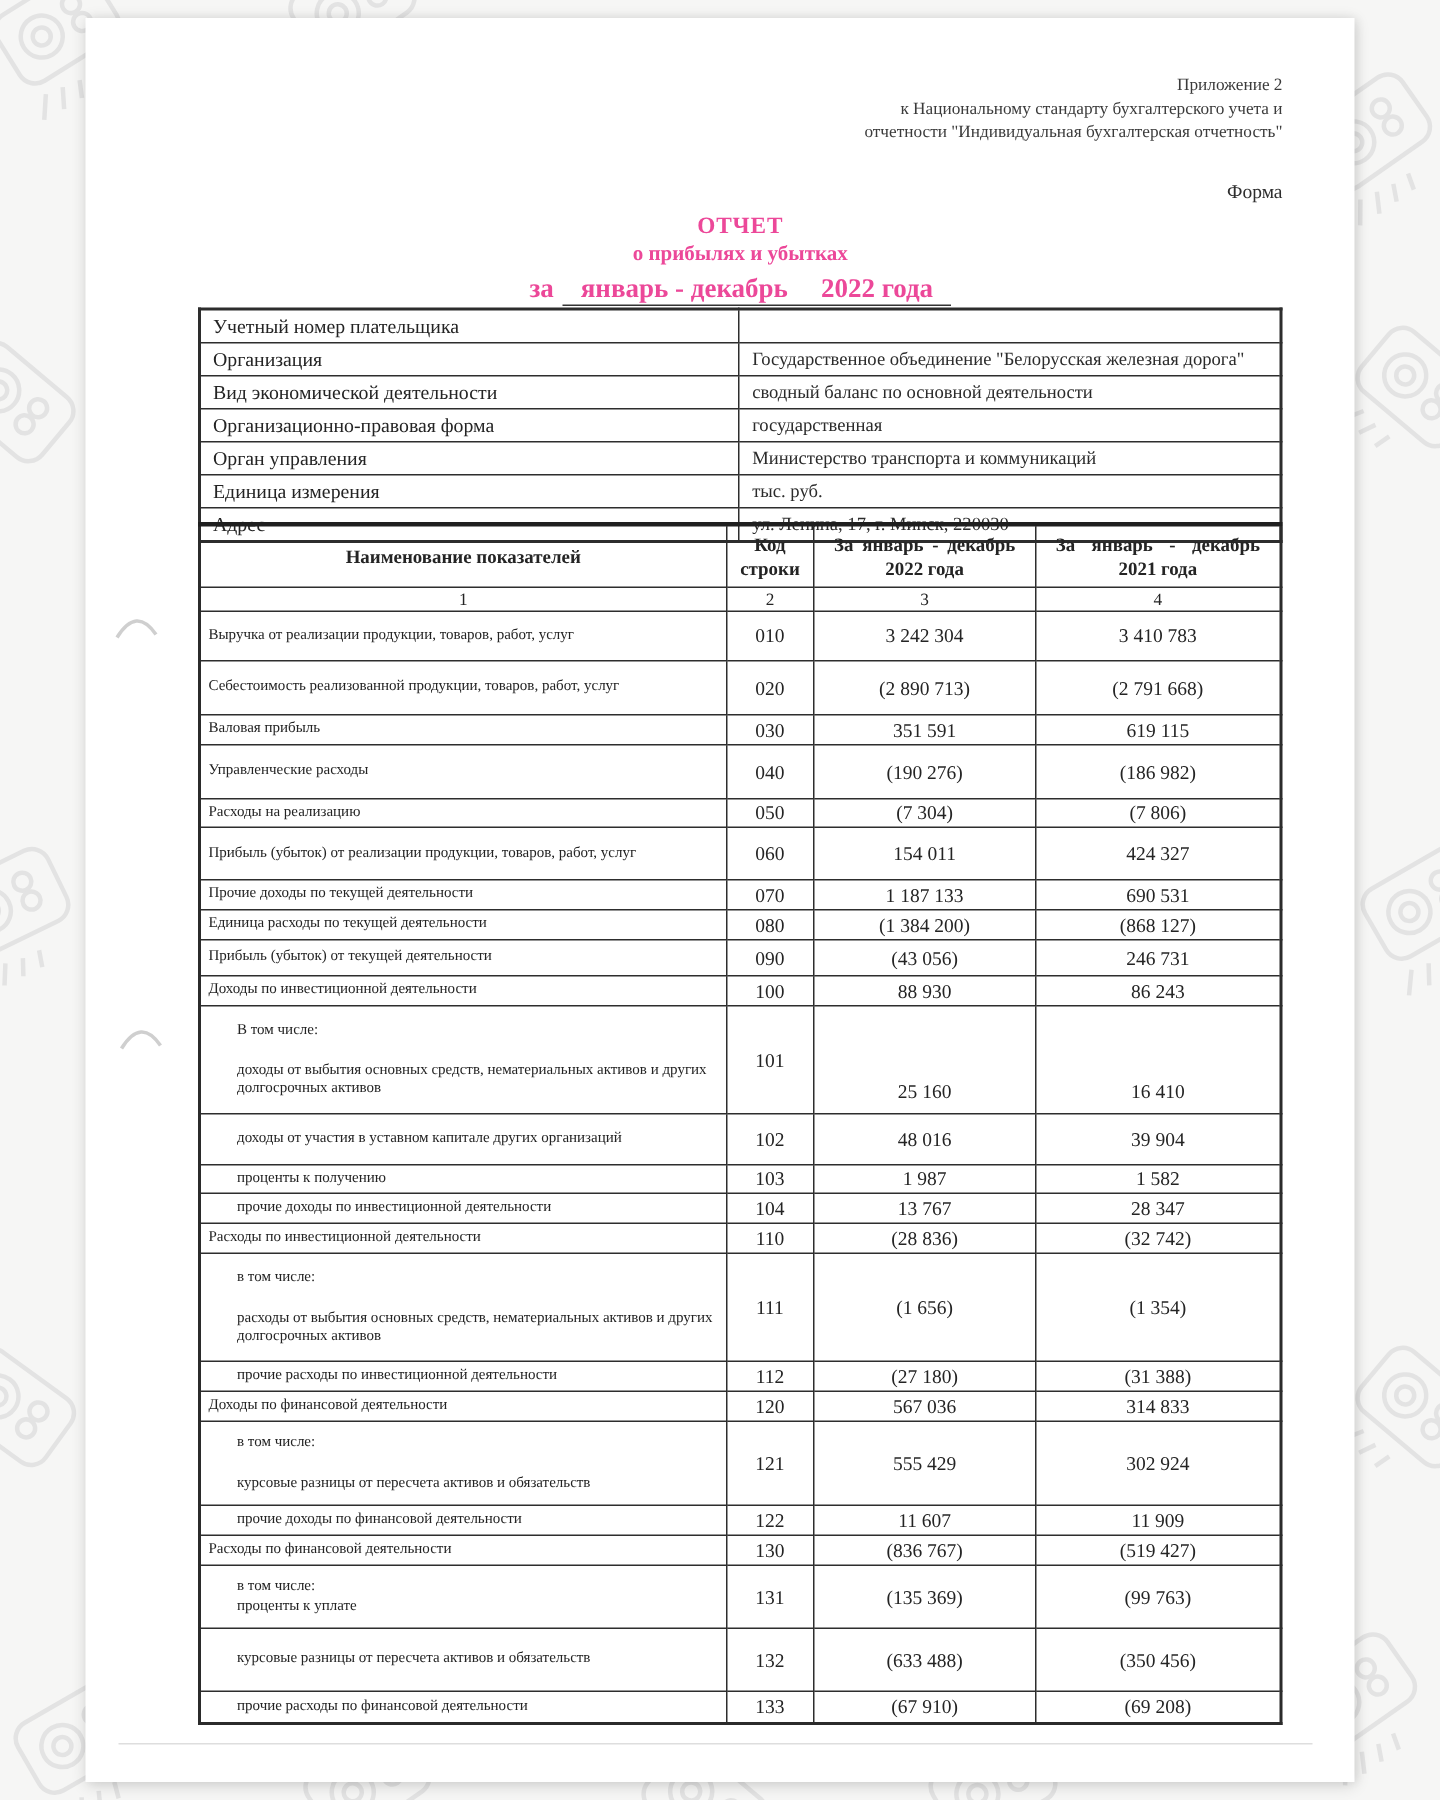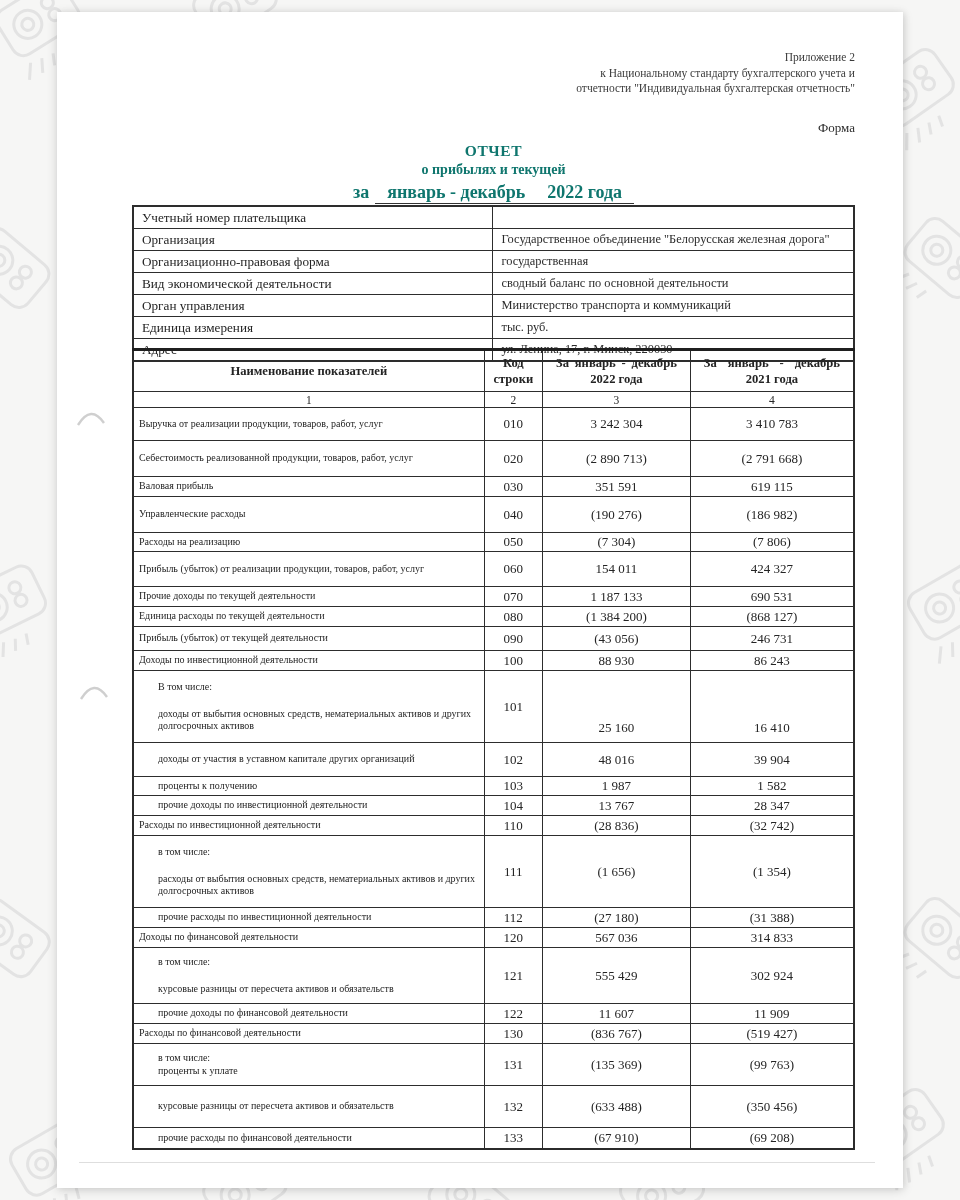--- a/index.html
+++ b/index.html
@@ -14,21 +14,21 @@
   .page{
     position:absolute;left:57px;top:12px;width:846px;height:1176px;
     background:#ffffff;
     box-shadow:0 2px 10px rgba(0,0,0,.16), 2px 0 6px rgba(0,0,0,.06);
   }
   .appendix{
     position:absolute;top:38px;right:48px;width:430px;
     text-align:right;font-size:11.5px;line-height:15.5px;color:#3b3b3b;
   }
   .form-label{position:absolute;top:108px;right:48px;font-size:13px;color:#2e2e2e;}
-  .title{position:absolute;top:130px;left:75px;width:723px;text-align:center;font-weight:bold;color:#0f766e;}
+  .title{position:absolute;top:130px;left:75px;width:723px;text-align:center;font-weight:bold;color:#ec4899;}
   .title .t1{font-size:15.5px;letter-spacing:.6px;}
   .title .t2{font-size:14px;margin-top:2px;}
   .title .t3{font-size:18px;margin-top:4px;}
   .title .t3 .u{border-bottom:1.5px solid #333;padding:0 12px 1px 12px;margin-left:6px;}
   .title .t3 .u .yr{margin-left:22px;}
 
   table{border-collapse:collapse;}
   .info-table{
     position:absolute;top:193px;left:75px;width:723px;
     border:2px solid #2d2d2d;font-size:13px;table-layout:fixed;
@@ -92,41 +92,41 @@
   <div class="appendix">
     <div>Приложение 2</div>
     <div>к Национальному стандарту бухгалтерского учета и</div>
     <div>отчетности "Индивидуальная бухгалтерская отчетность"</div>
   </div>
 
   <div class="form-label">Форма</div>
 
   <div class="title">
     <div class="t1">ОТЧЕТ</div>
-    <div class="t2">о прибылях и текущей</div>
+    <div class="t2">о прибылях и убытках</div>
     <div class="t3"><span>за</span><span class="u"><span>январь - декабрь</span><span class="yr">2022 года</span></span></div>
   </div>
 
   <table class="info-table">
     <tbody>
         <tr>
           <td class="k">Учетный номер плательщика</td>
           <td class="v"></td>
         </tr>
         <tr>
           <td class="k">Организация</td>
           <td class="v">Государственное объединение "Белорусская железная дорога"</td>
         </tr>
         <tr>
+          <td class="k">Вид экономической деятельности</td>
+          <td class="v">сводный баланс по основной деятельности</td>
+        </tr>
+        <tr>
           <td class="k">Организационно-правовая форма</td>
           <td class="v">государственная</td>
-        </tr>
-        <tr>
-          <td class="k">Вид экономической деятельности</td>
-          <td class="v">сводный баланс по основной деятельности</td>
         </tr>
         <tr>
           <td class="k">Орган управления</td>
           <td class="v">Министерство транспорта и коммуникаций</td>
         </tr>
         <tr>
           <td class="k">Единица измерения</td>
           <td class="v">тыс. руб.</td>
         </tr>
         <tr>

